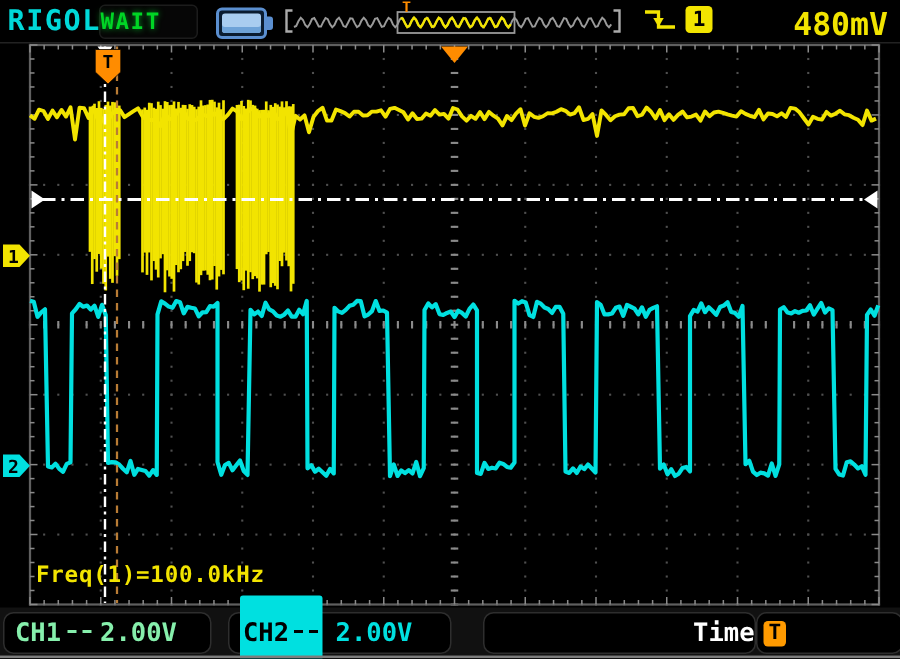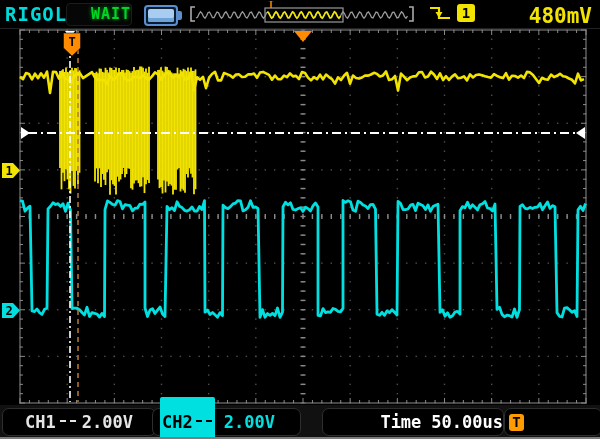--- a/index.html
+++ b/index.html
@@ -4,21 +4,21 @@
 <style>
   html,body{margin:0;padding:0;background:#000;}
   .screen{position:relative;width:600px;height:439px;background:#000;overflow:hidden;
           font-family:"DejaVu Sans Mono",monospace;}
   
   .topbar{position:absolute;left:0;top:0;width:600px;height:28px;background:#000;
           border-bottom:1px solid #222;}
   .logo{position:absolute;left:5px;top:3px;font-size:19px;font-weight:bold;color:#00d9d9;
         letter-spacing:1px;}
   .wait-pill{position:absolute;left:66px;top:3px;width:64px;height:21px;background:#060606;
-             border-radius:4px;border:1px solid #1c1c1c;text-align:right;line-height:21px;
+             border-radius:4px;border:1px solid #1c1c1c;text-align:left;line-height:21px;
              color:#00d525;font-weight:bold;font-size:15px;letter-spacing:1px;
              text-shadow:0 0 4px #00a020;}
   .battery{position:absolute;left:144px;top:5px;width:30px;height:17px;border:2px solid #5b8fd0;
            border-radius:4px;background:#0a1c30;}
   .battery .cell{position:absolute;left:2px;top:2px;right:2px;bottom:2px;background:#a9cdf0;
                  border-radius:2px;box-shadow:inset 0 -4px 0 #6ea3d8;}
   .battery .nub{position:absolute;right:-6px;top:4px;width:4px;height:9px;background:#5b8fd0;
                 border-radius:0 2px 2px 0;}
   .strip{position:absolute;left:186px;top:1px;}
   .trig-glyph{position:absolute;left:429px;top:6px;}
@@ -29,21 +29,21 @@
               font-weight:bold;font-size:21px;}
   
   #scope-svg{position:absolute;left:0;top:0;}
   
   .freq{position:absolute;left:24px;top:374px;color:#f2e400;font-weight:bold;font-size:15px;
         letter-spacing:0.5px;}
   
   .bottombar{position:absolute;left:0;top:405px;width:600px;height:32px;background:#111;}
   .pill{position:absolute;top:3px;height:26px;background:#000;border:1px solid #2e2e2e;
         border-radius:7px;display:flex;align-items:center;font-weight:bold;font-size:17px;}
-  .pill-ch1{left:2px;width:130px;padding-left:22px;color:#e5e5e5;}
+  .pill-ch1{left:2px;width:130px;padding-left:7px;color:#86efac;}
   .pill-ch2{left:152px;width:140px;padding-left:7px;color:#00e0e0;}
   .pill-time{left:322px;width:180px;color:#fff;justify-content:flex-end;gap:10px;}
   .pill-toff{left:504px;width:92px;color:#ff9a00;padding-left:4px;}
   .coupling{width:16px;height:8px;border-top:2px dashed currentColor;margin:6px 6px 0 4px;}
   .inv-ch2{background:#00e0e0;color:#000;border-radius:2px;padding:15px 2px;display:flex;
            align-items:center;}
   .inv-ch2 .coupling{margin:6px 1px 0 3px;border-top-color:#000;}
   .t-badge{background:#ff9a00;color:#000;border-radius:3px;width:15px;height:17px;
            text-align:center;line-height:17px;font-size:14px;margin-right:1px;}
   .bottom-strip{position:absolute;left:0;bottom:0;width:600px;height:2px;background:#7d7d7d;}
@@ -1567,36 +1567,36 @@
       <g>
         <polygon points="2,163 13,163 20,170.5 13,178 2,178" fill="#f2e400"></polygon>
         <text x="9" y="175" text-anchor="middle" font-size="12" font-weight="bold" font-family="DejaVu Sans Mono" fill="#000">1</text>
       </g>
       <g>
         <polygon points="2,303 13,303 20,310.5 13,318 2,318" fill="#00e0e0"></polygon>
         <text x="9" y="315" text-anchor="middle" font-size="12" font-weight="bold" font-family="DejaVu Sans Mono" fill="#000">2</text>
       </g>
     </svg>
 
+  <div class="freq">Freq(1)=100.0kHz</div>
 
   <div class="bottombar">
     <div class="pill pill-ch1">
       <span>CH1</span>
       <span class="coupling"></span>
       <span>2.00V</span>
     </div>
     <div class="pill pill-ch2">
       <span class="inv-ch2">
         <span>CH2</span>
         <span class="coupling"></span>
       </span>
       <span style="margin-left:9px">2.00V</span>
     </div>
     <div class="pill pill-time">
       <span>Time</span>
-      <span>50.00us</span>
     </div>
     <div class="pill pill-toff">
       <span class="t-badge">T</span>
     </div>
   </div>
   <div class="bottom-strip"></div>
 </div>
 
 </body></html>

